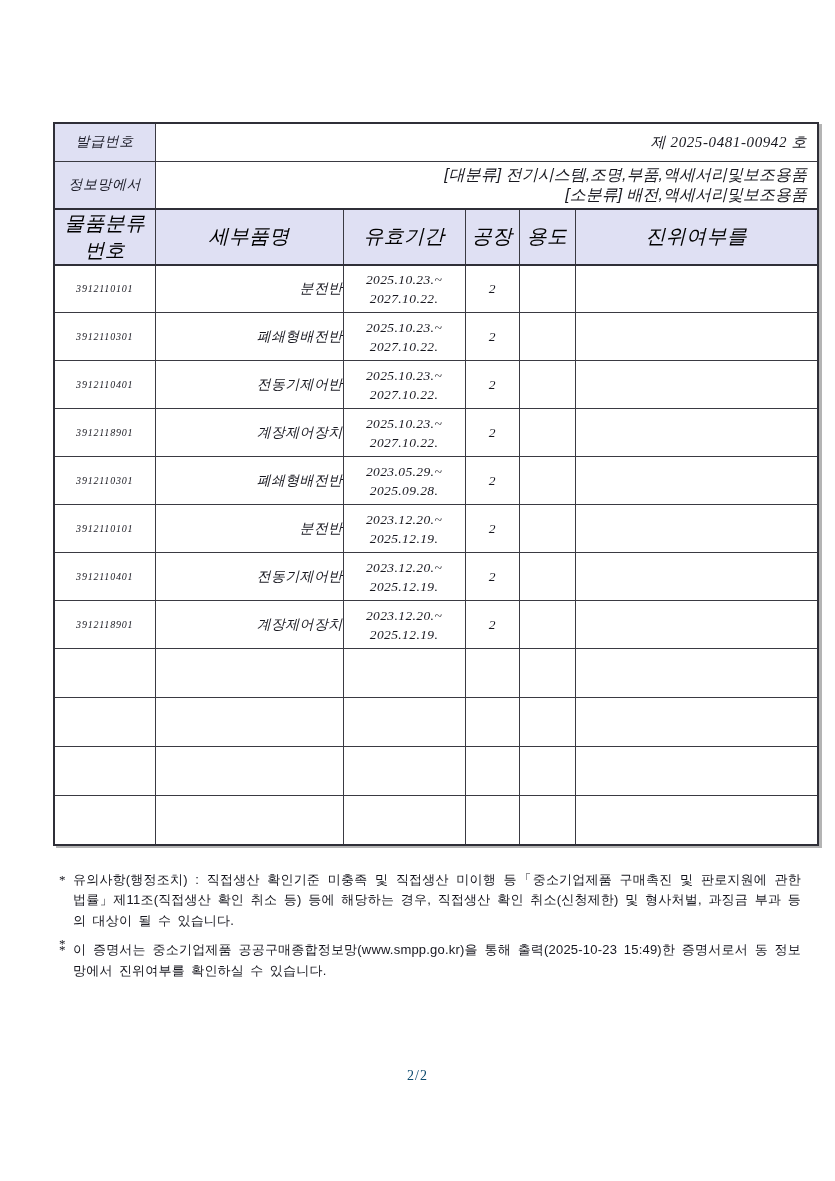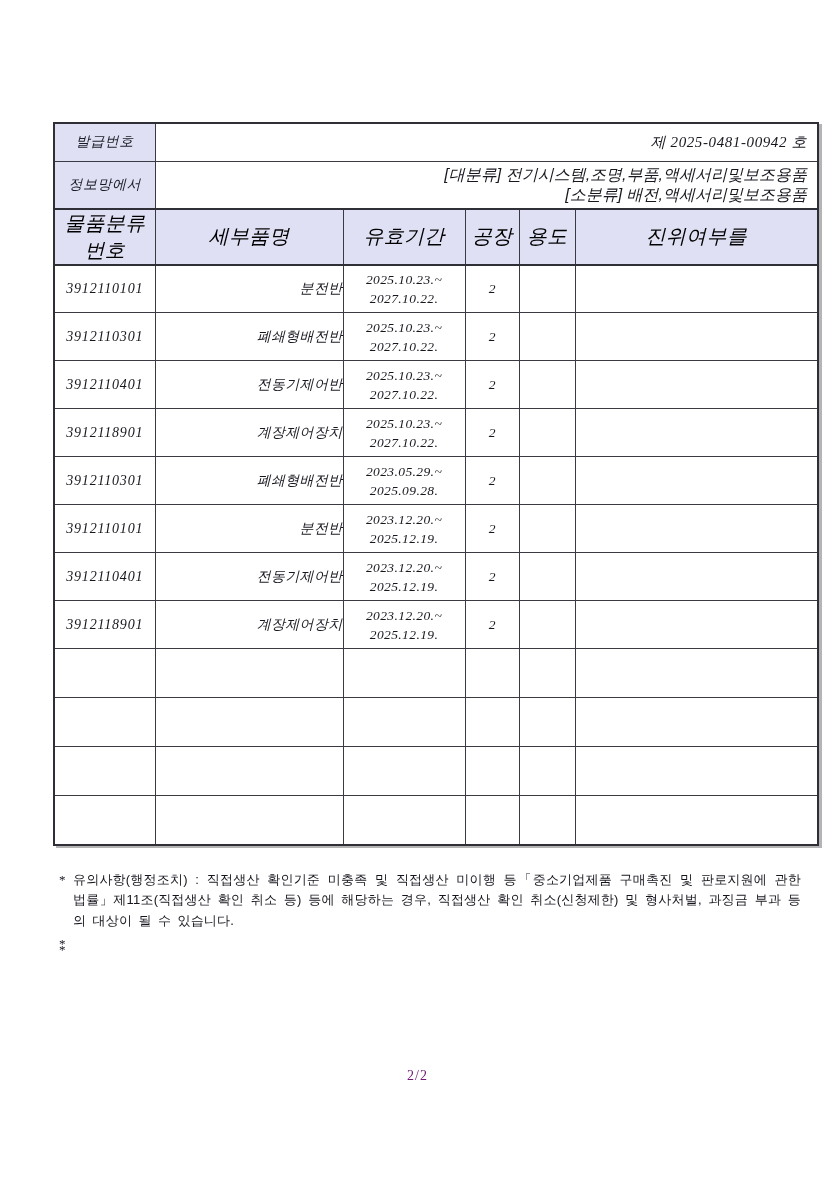--- a/index.html
+++ b/index.html
@@ -53,21 +53,21 @@
   tr.head-row th {
     font-weight: normal;
     font-size: 20px;
     letter-spacing: 0.3px;
     color: #000000;
   }
 
   tbody.rows tr { height: 48px; }
   tbody.rows tr.empty { height: 49px; }
 
-  td.c-code   { text-align: center; font-family: "Liberation Serif", serif; font-size: 14px; letter-spacing: 0.8px; }
+  td.c-code   { text-align: center; font-family: "Liberation Serif", serif; font-size: 10px; letter-spacing: 0.8px; }
   td.c-name   { text-align: right; font-size: 14px; letter-spacing: 0.3px; }
   td.c-period { text-align: center; font-family: "Liberation Serif", serif; font-size: 13.5px; line-height: 19px; letter-spacing: 0.4px; }
   td.c-fact   { text-align: center; font-family: "Liberation Serif", serif; font-size: 13.5px; }
   td.c-use, td.c-note { text-align: center; font-size: 13px; }
 
   
   .notes {
     margin: 24px 34px 0 57px;
     font-size: 13px;
     line-height: 20.5px;
@@ -83,21 +83,21 @@
   
   .page-number {
     position: absolute;
     left: 0;
     top: 1068px;
     width: 835px;
     text-align: center;
     font-family: "Liberation Serif", serif;
     font-size: 14px;
     letter-spacing: 1px;
-    color: #701a75;
+    color: #0c4a6e;
   }
 </style>
 </head>
 <body>
 
 <div class="page">
 
   <div class="doc">
     <table class="cert">
       <colgroup>
@@ -271,18 +271,19 @@
   <div class="notes">
     <div class="note">
       <span class="bullet">*</span>
       <span>유의사항(행정조치) :  직접생산 확인기준 미충족 및 직접생산 미이행 등「중소기업제품 구매촉진 및 판로지원에 관한 법률」제11조(직접생산 확인 취소 등) 등에 해당하는 경우, 직접생산 확인 취소(신청제한) 및 형사처벌, 과징금 부과 등의 대상이 될 수 있습니다.</span>
     </div>
     <div class="note">
       <span class="bullet">*</span>
     </div>
     <div class="note gap">
       <span class="bullet">*</span>
+      <span>이 증명서는 중소기업제품 공공구매종합정보망(www.smpp.go.kr)을 통해 출력(2025-10-23 15:49)한 증명서로서 동 정보망에서 진위여부를 확인하실 수 있습니다.</span>
     </div>
   </div>
 
   <div class="page-number">2/2</div>
 
 </div>
 
 </body></html>

